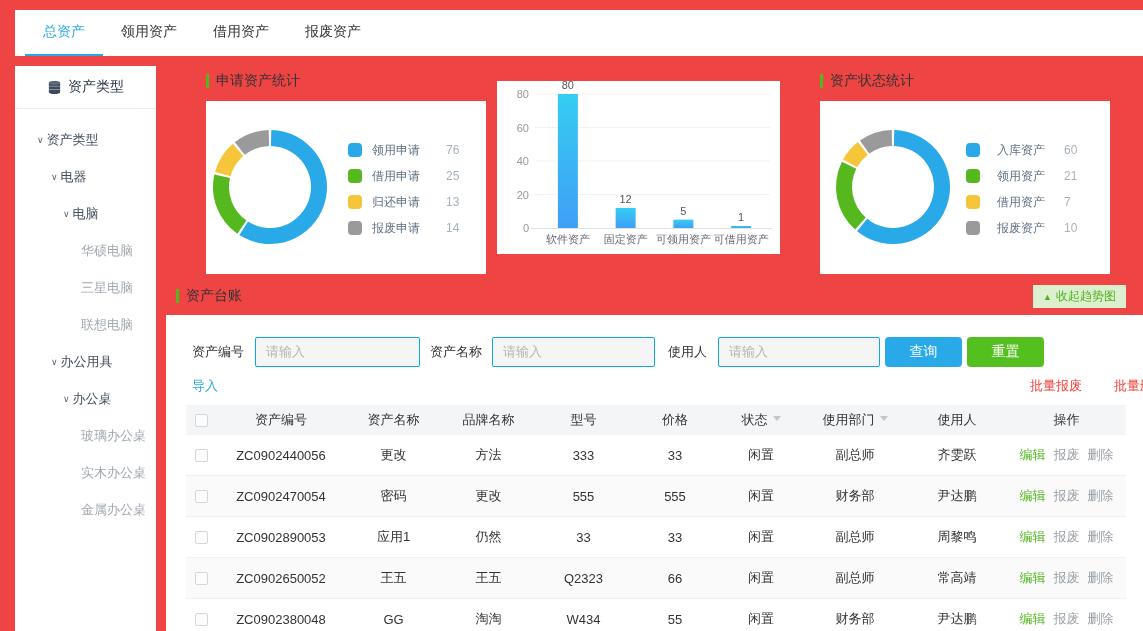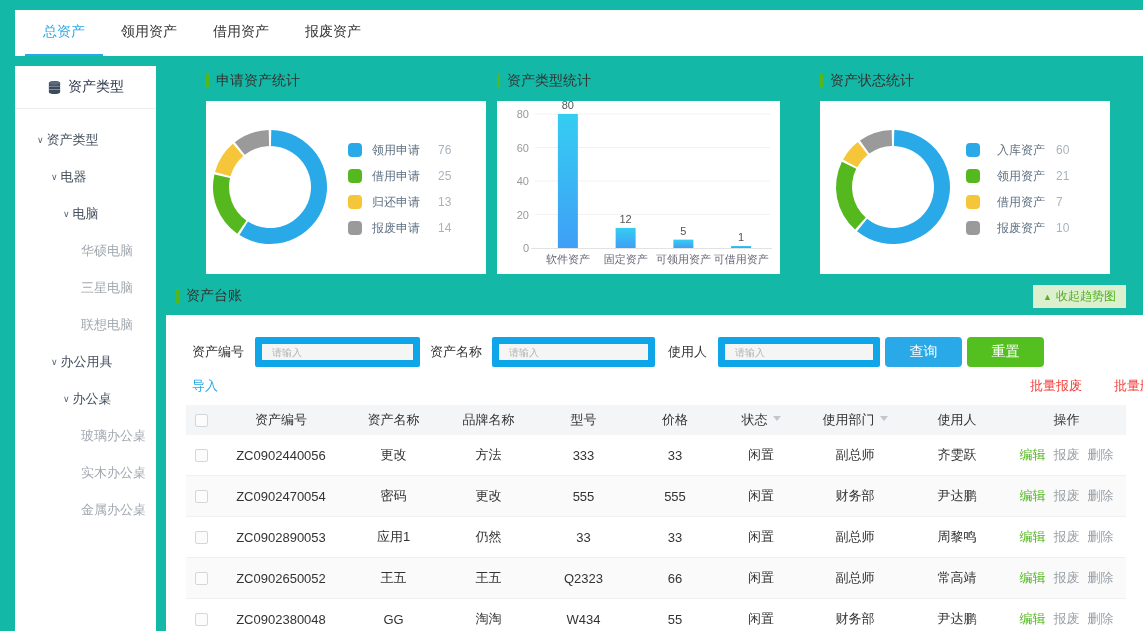--- a/index.html
+++ b/index.html
@@ -1,17 +1,17 @@
 <!DOCTYPE html>
 <html><head>
 <meta charset="utf-8">
 <style>
   html,body{margin:0;padding:0;}
   body{width:1143px;height:631px;overflow:hidden;background:#eff1f3;}
-  .stage{position:relative;width:1143px;height:631px;background:#14b8a6;overflow:hidden;
+  .stage{position:relative;width:1143px;height:631px;background:#ef4444;overflow:hidden;
          font-family:"Liberation Sans",sans-serif;}
   
   .tabbar{position:absolute;left:15px;top:10px;width:1128px;height:46px;background:#fff;
           display:flex;align-items:stretch;padding-left:10px;box-sizing:border-box;}
   .tab{padding:0 18px;line-height:43px;font-size:14px;color:#333;border-bottom:2px solid transparent;cursor:pointer;}
   .tab.active{color:#29a9e8;border-bottom-color:#29a9e8;}
   
   .sidebar{position:absolute;left:15px;top:66px;width:141px;height:565px;background:#fff;}
   .sidebar-header{height:42px;display:flex;align-items:center;justify-content:center;gap:6px;
                   border-bottom:1px solid #ededed;font-size:14px;color:#2b3648;}
@@ -25,31 +25,31 @@
   .section-title{display:flex;align-items:center;gap:7px;font-size:14px;color:#333;height:20px;}
   .green-bar{width:3px;height:14px;background:#52b81e;display:inline-block;}
   .chart-panel{position:absolute;top:8px;}
   .panel-1{left:10px;width:280px;padding-left:30px;}.panel-2{left:331px;width:283px;}.panel-3{left:654px;width:290px;}
   .chart-card{margin-top:10px;height:173px;background:#fff;position:relative;}
   .legend{position:absolute;top:36px;}
   .panel-1 .legend{left:142px;}.panel-3 .legend{left:146px;text-align:center;}
   .legend-row{display:flex;align-items:center;height:26px;}
   .swatch{width:14px;height:14px;border-radius:4px;margin-right:10px;flex:none;}
   .legend-label{font-size:12px;color:#5f7082;width:62px;}
-  .legend-value{font-size:12px;color:#a9b3bd;margin-left:4px;}
+  .legend-value{font-size:12px;color:#a9b3bd;margin-left:12px;}
   
   .ledger-title{position:absolute;left:10px;top:223px;}
   .collapse-btn{position:absolute;right:2px;top:222px;height:23px;background:#dcefcf;color:#53b01f;
                 font-size:12px;padding:0 10px;cursor:pointer;display:flex;align-items:center;gap:4px;}
   .collapse-btn .up{font-size:9px;}
   .panel{position:absolute;left:0;top:252px;width:962px;height:316px;background:#fff;padding-left:40px;}
   .form-row{position:absolute;left:0;top:22px;right:0;height:30px;}
   .f-label{position:absolute;top:0;line-height:30px;font-size:13px;color:#333;}
-  .f-input{position:absolute;top:0;height:30px;background:#f5f5f5;border:7px solid #0ea5e9;border-radius:2px;
-           box-sizing:border-box;padding:0 10px;font-size:10px;color:#333;outline:none;font-family:Liberation Sans, sans-serif;}
+  .f-input{position:absolute;top:0;height:30px;background:#f5f5f5;border:1px solid #0ea5e9;border-radius:2px;
+           box-sizing:border-box;padding:0 10px;font-size:13px;color:#333;outline:none;font-family:Liberation Mono, monospace;}
   .f-input::placeholder{color:#b5b5b5;}
   .lbl-1{left:26px;}.inp-1{left:89px;width:165px;}
   .lbl-2{left:264px;}.inp-2{left:326px;width:163px;}
   .lbl-3{left:502px;}.inp-3{left:552px;width:162px;}
   .btn{position:absolute;top:0;width:77px;height:30px;border:none;border-radius:4px;color:#fff;
        font-size:14px;cursor:pointer;font-family:inherit;}
   .btn-search{left:719px;background:#29a9e8;}
   .btn-reset{left:801px;background:#53c01f;}
   .import-link{position:absolute;left:26px;top:62px;font-size:13px;color:#29a9e8;cursor:pointer;}
   .batch-links{position:absolute;right:2px;top:62px;display:flex;gap:32px;}
@@ -168,24 +168,20 @@
             <div class="legend-row">
               <span class="swatch" style="background: rgb(154, 154, 154);"></span>
               <span class="legend-label">报废申请</span>
               <span class="legend-value">14</span>
             </div>
           </div>
       </div>
     </div>
 
     <div class="chart-panel panel-2">
-      <div class="section-title">
-        <span class="green-bar"></span>
-        <span>资产类型统计</span>
-      </div>
       <div class="chart-card">
         <svg id="barchart" width="283" height="173">
             <defs>
               <linearGradient id="barGrad" x1="0" y1="0" x2="0" y2="1">
                 <stop offset="0%" stop-color="#35cdf2"></stop>
                 <stop offset="100%" stop-color="#3f9ff6"></stop>
               </linearGradient>
             </defs>
             <text x="32" y="151" text-anchor="end" fill="#999" font-size="11">0</text>
             <line x1="38" y1="113.5" x2="273" y2="113.5" stroke="#f2f2f2" stroke-width="1"></line>

